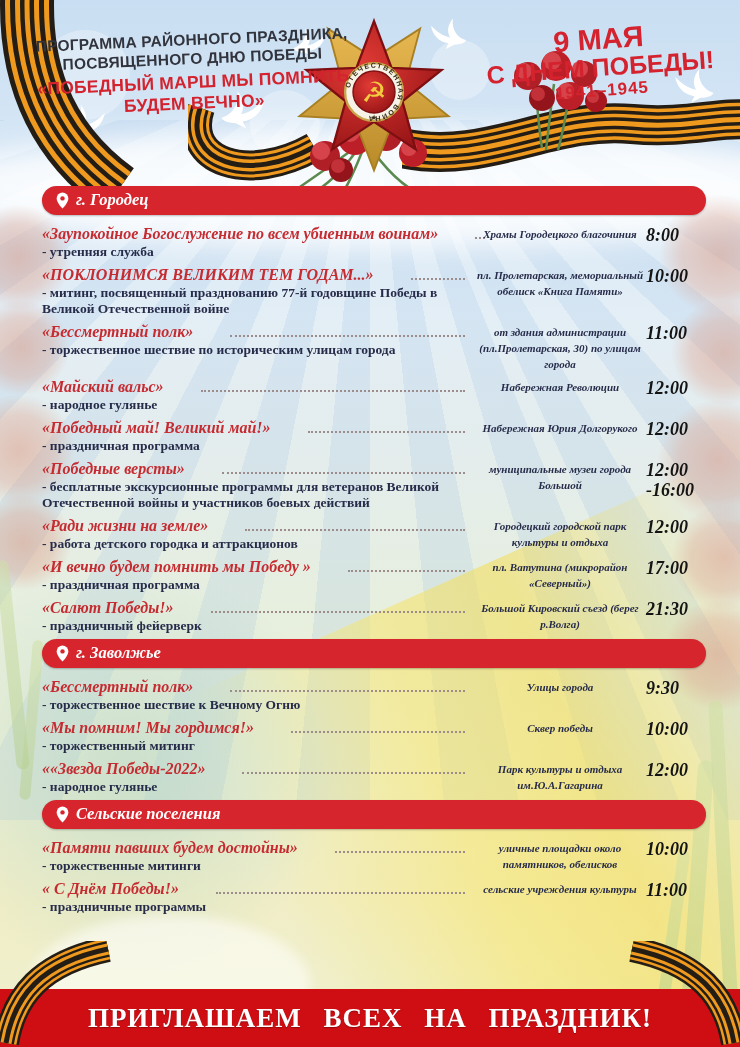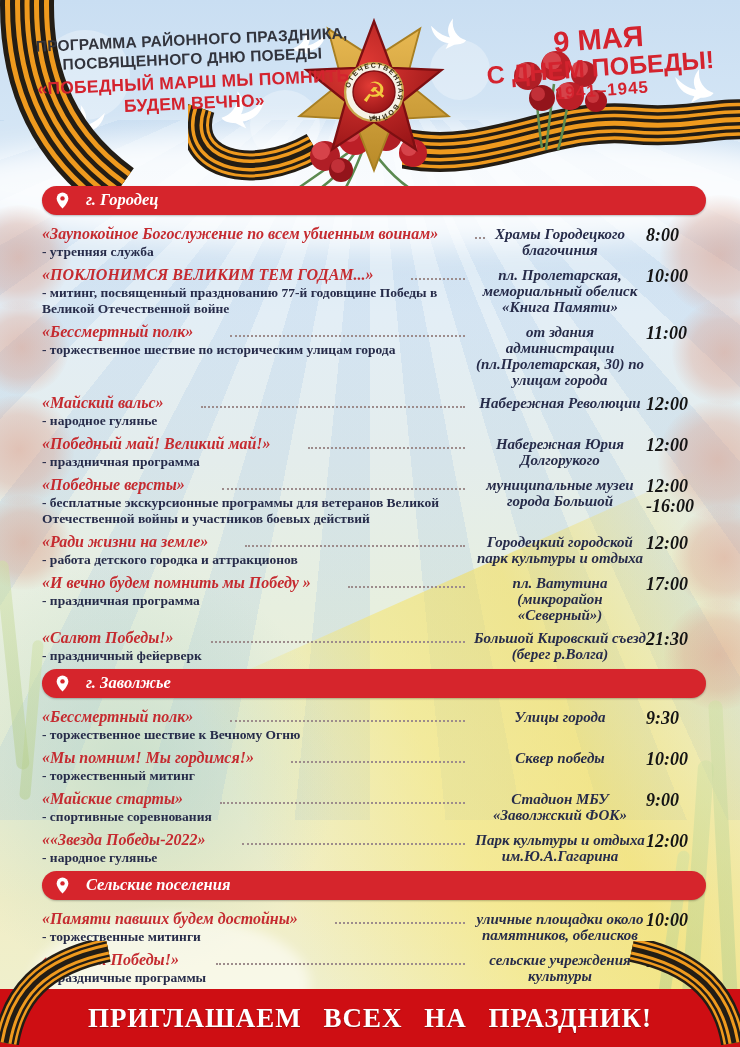--- a/index.html
+++ b/index.html
@@ -24,31 +24,31 @@
   .prog-title{left:28px;top:30px;width:330px;text-align:center;transform:rotate(-2.5deg);
     font-family:"Liberation Sans",sans-serif;font-weight:bold;color:#32343d;font-size:15.5px;line-height:19px;letter-spacing:.2px;}
   .prog-slogan{color:#d4232e;font-size:17.5px;line-height:21px;margin-top:4px;}
   .v-day{left:475px;top:24px;width:250px;text-align:center;transform:rotate(-4deg);
     font-family:"Liberation Sans",sans-serif;font-weight:bold;color:#d4232e;}
   .v-day .l1{font-size:29px;line-height:30px;}
   .v-day .l2{font-size:25px;line-height:27px;}
   .v-day .l3{font-size:17px;line-height:19px;letter-spacing:1px;}
   
   .list{position:absolute;left:42px;top:186px;width:664px;height:800px;display:flex;flex-direction:column;}
-  .pill{align-self:center;display:flex;align-items:center;gap:17px;background:#d6252c;color:#fff;
+  .pill{align-self:center;display:flex;align-items:center;gap:7px;background:#d6252c;color:#fff;
     border-radius:17px;padding:4px 2px 5px 14px;margin:6px auto 9px;box-shadow:0 1px 2px rgba(0,0,0,.25);}
   .pill:first-child{margin-top:0;}
   .pill .pname{font-size:16.5px;font-weight:bold;font-style:italic;}
   .event{display:flex;align-items:flex-start;margin-bottom:5px;}
   .e-left{flex:1 1 auto;min-width:0;padding-right:4px;}
   .e-titlerow{display:flex;align-items:baseline;gap:32px;}
   .e-title{font-size:16px;line-height:20px;font-weight:bold;font-style:italic;color:#c52b30;white-space:nowrap;}
   .leader{flex:1 1 12px;border-bottom:2px dotted #9d8c8c;margin:0 5px 4px 5px;min-width:10px;}
   .e-desc{font-size:13.5px;line-height:16px;font-weight:bold;color:#272c4a;}
-  .e-loc{flex:0 0 172px;text-align:center;font-size:15px;line-height:16px;font-weight:bold;font-style:italic;color:#272c4a;padding-top:2px;}
+  .e-loc{flex:0 0 172px;text-align:center;font-size:11px;line-height:16px;font-weight:bold;font-style:italic;color:#272c4a;padding-top:2px;}
   .e-time{flex:0 0 60px;text-align:left;font-size:18px;line-height:20px;font-weight:bold;font-style:italic;color:#141414;white-space:pre-line;padding-top:1px;}
   
   .footer{position:absolute;left:0;bottom:0;width:740px;height:58px;background:#ce0e13;display:flex;align-items:center;justify-content:center;}
   .footer-text{color:#fff;font-weight:bold;font-size:27px;letter-spacing:1px;word-spacing:14px;text-shadow:0 1px 1px rgba(0,0,0,.3);}
   .corner-ribbon{position:absolute;bottom:0;}
   svg{display:block;}
 </style>
 </head>
 <body>
 
@@ -352,31 +352,20 @@
       <div class="e-titlerow">
         <span class="e-title">«Мы помним! Мы гордимся!»</span>
         <span class="leader"></span>
       </div>
       <div class="e-desc">- торжественный митинг</div>
     </div>
     <div class="e-loc">Сквер победы</div>
     <div class="e-time">10:00</div>
   </div>
 
-  <div class="event">
-    <div class="e-left">
-      <div class="e-titlerow">
-        <span class="e-title">«Майские старты»</span>
-        <span class="leader"></span>
-      </div>
-      <div class="e-desc">- спортивные соревнования</div>
-    </div>
-    <div class="e-loc">Стадион МБУ «Заволжский ФОК»</div>
-    <div class="e-time">9:00</div>
-  </div>
 
   <div class="event">
     <div class="e-left">
       <div class="e-titlerow">
         <span class="e-title">««Звезда Победы-2022»</span>
         <span class="leader"></span>
       </div>
       <div class="e-desc">- народное гулянье</div>
     </div>
     <div class="e-loc">Парк культуры и отдыха им.Ю.А.Гагарина</div>

